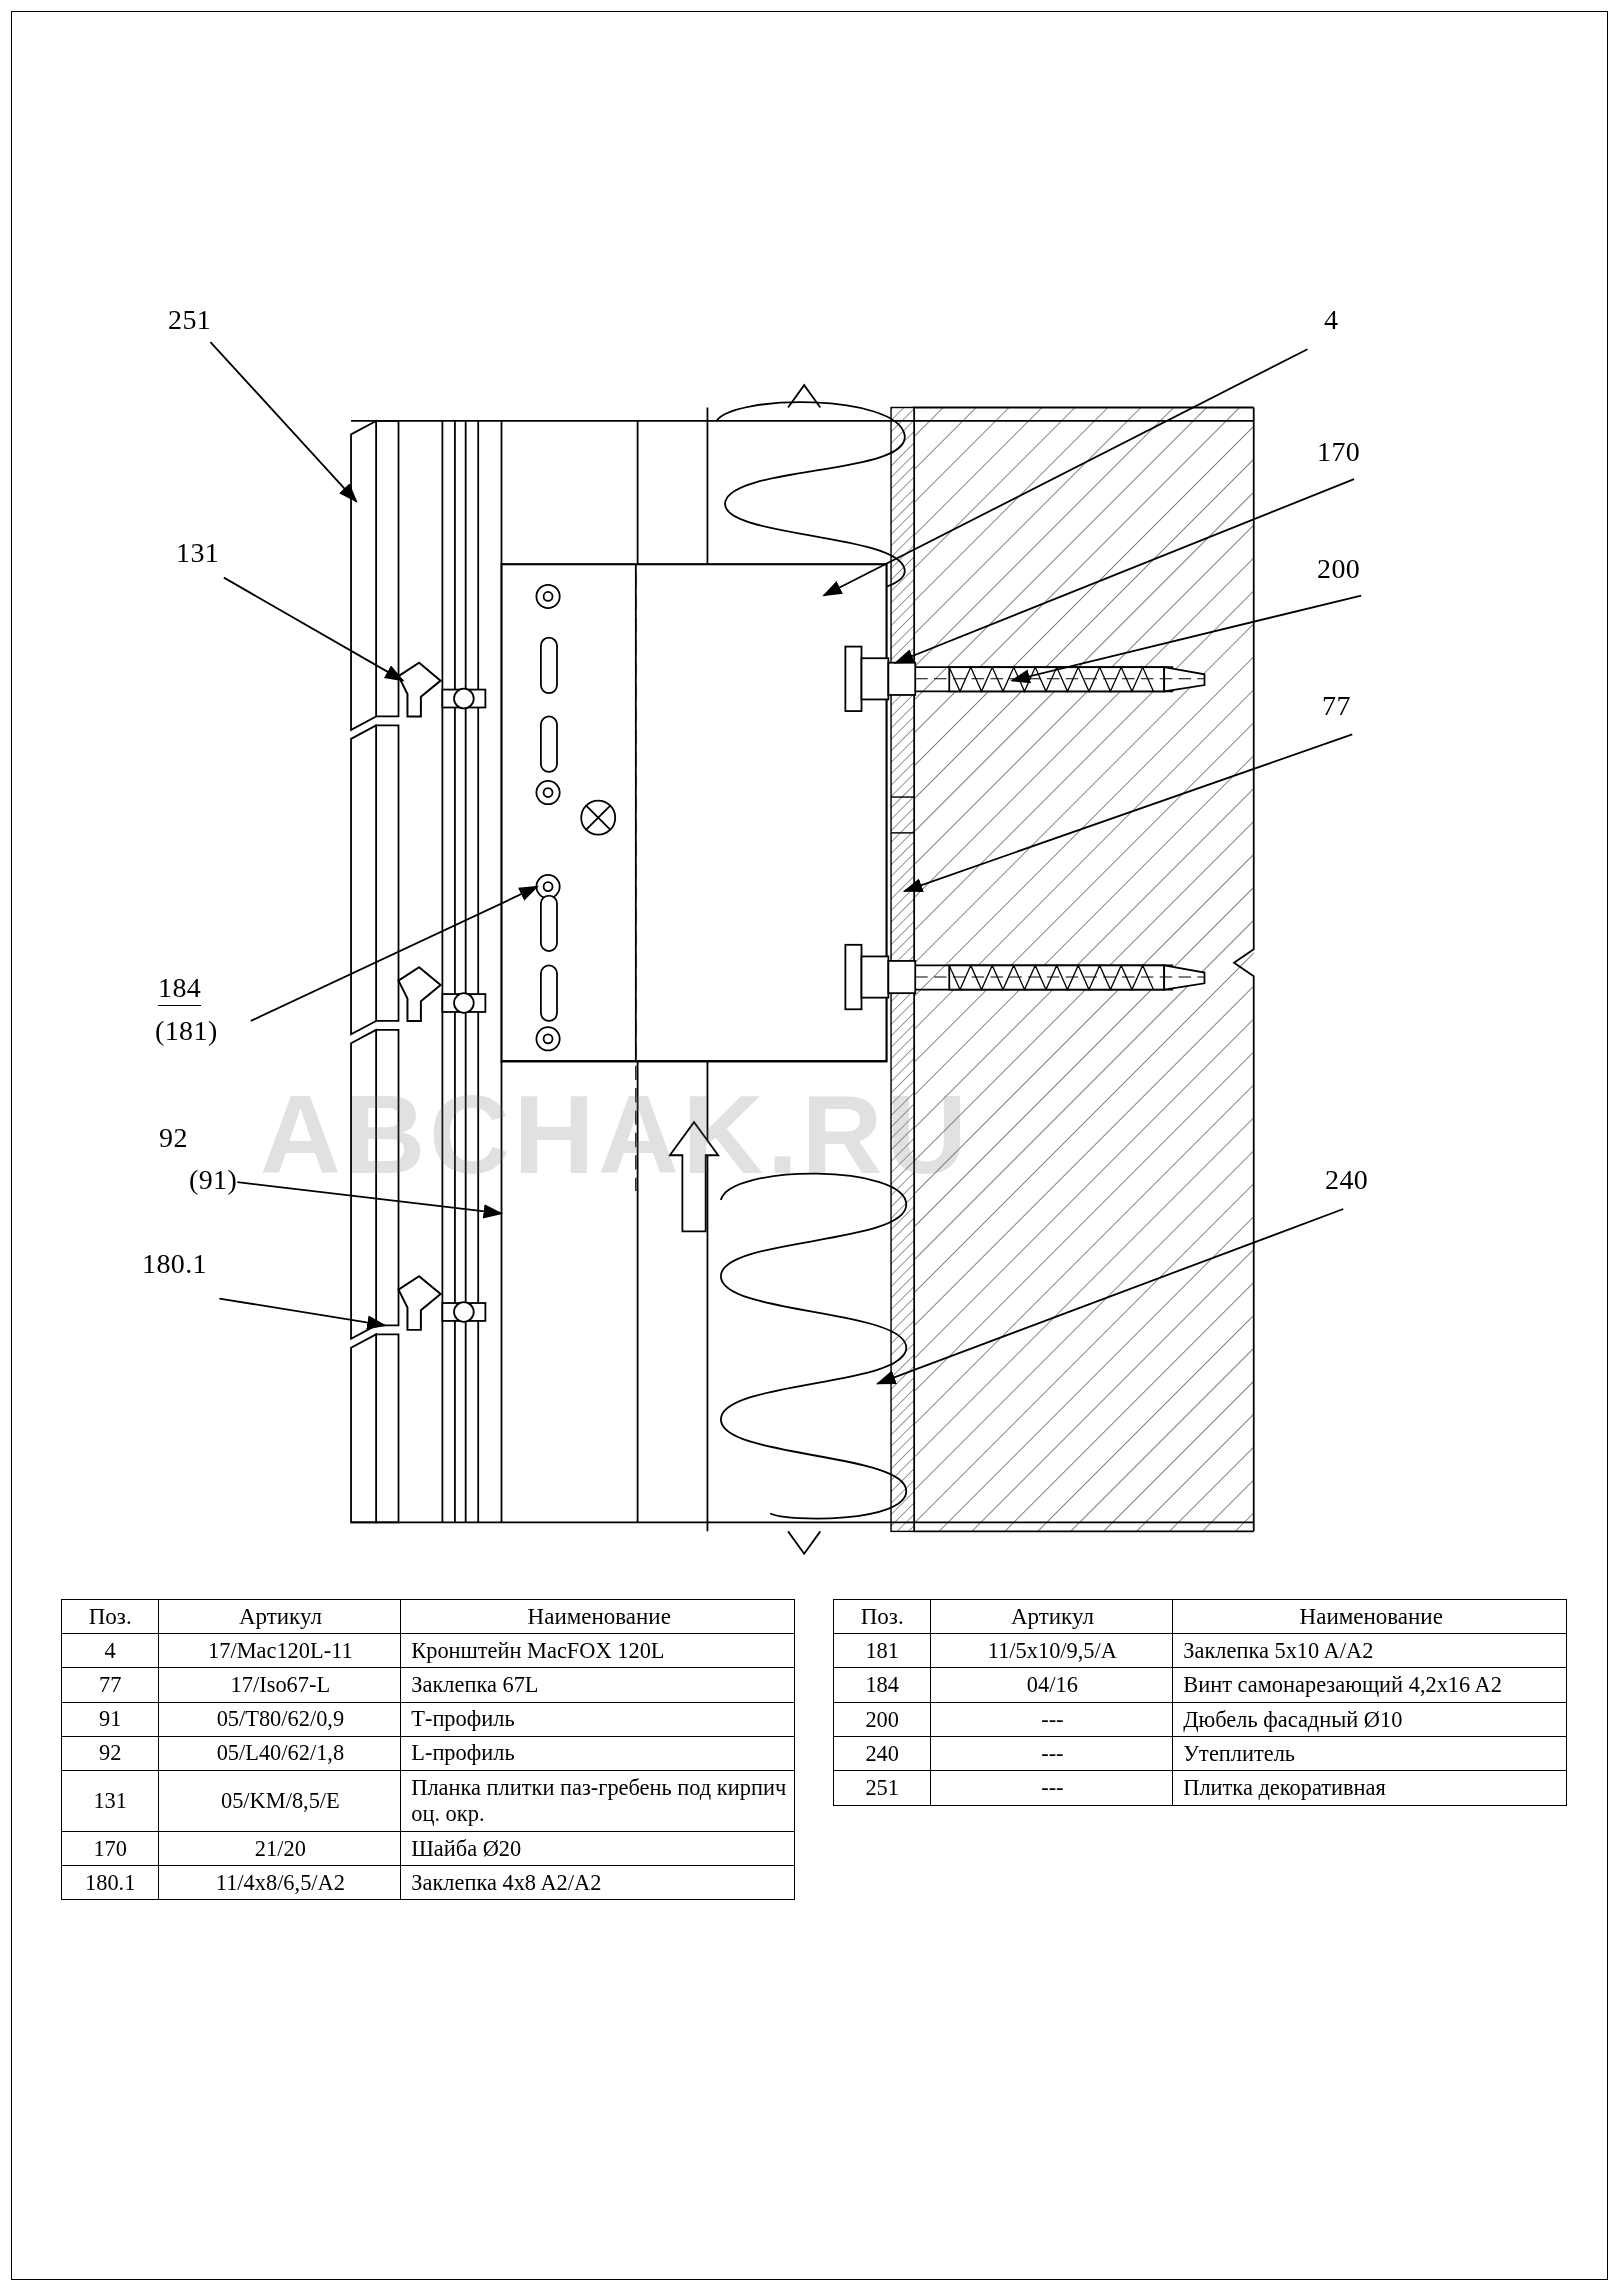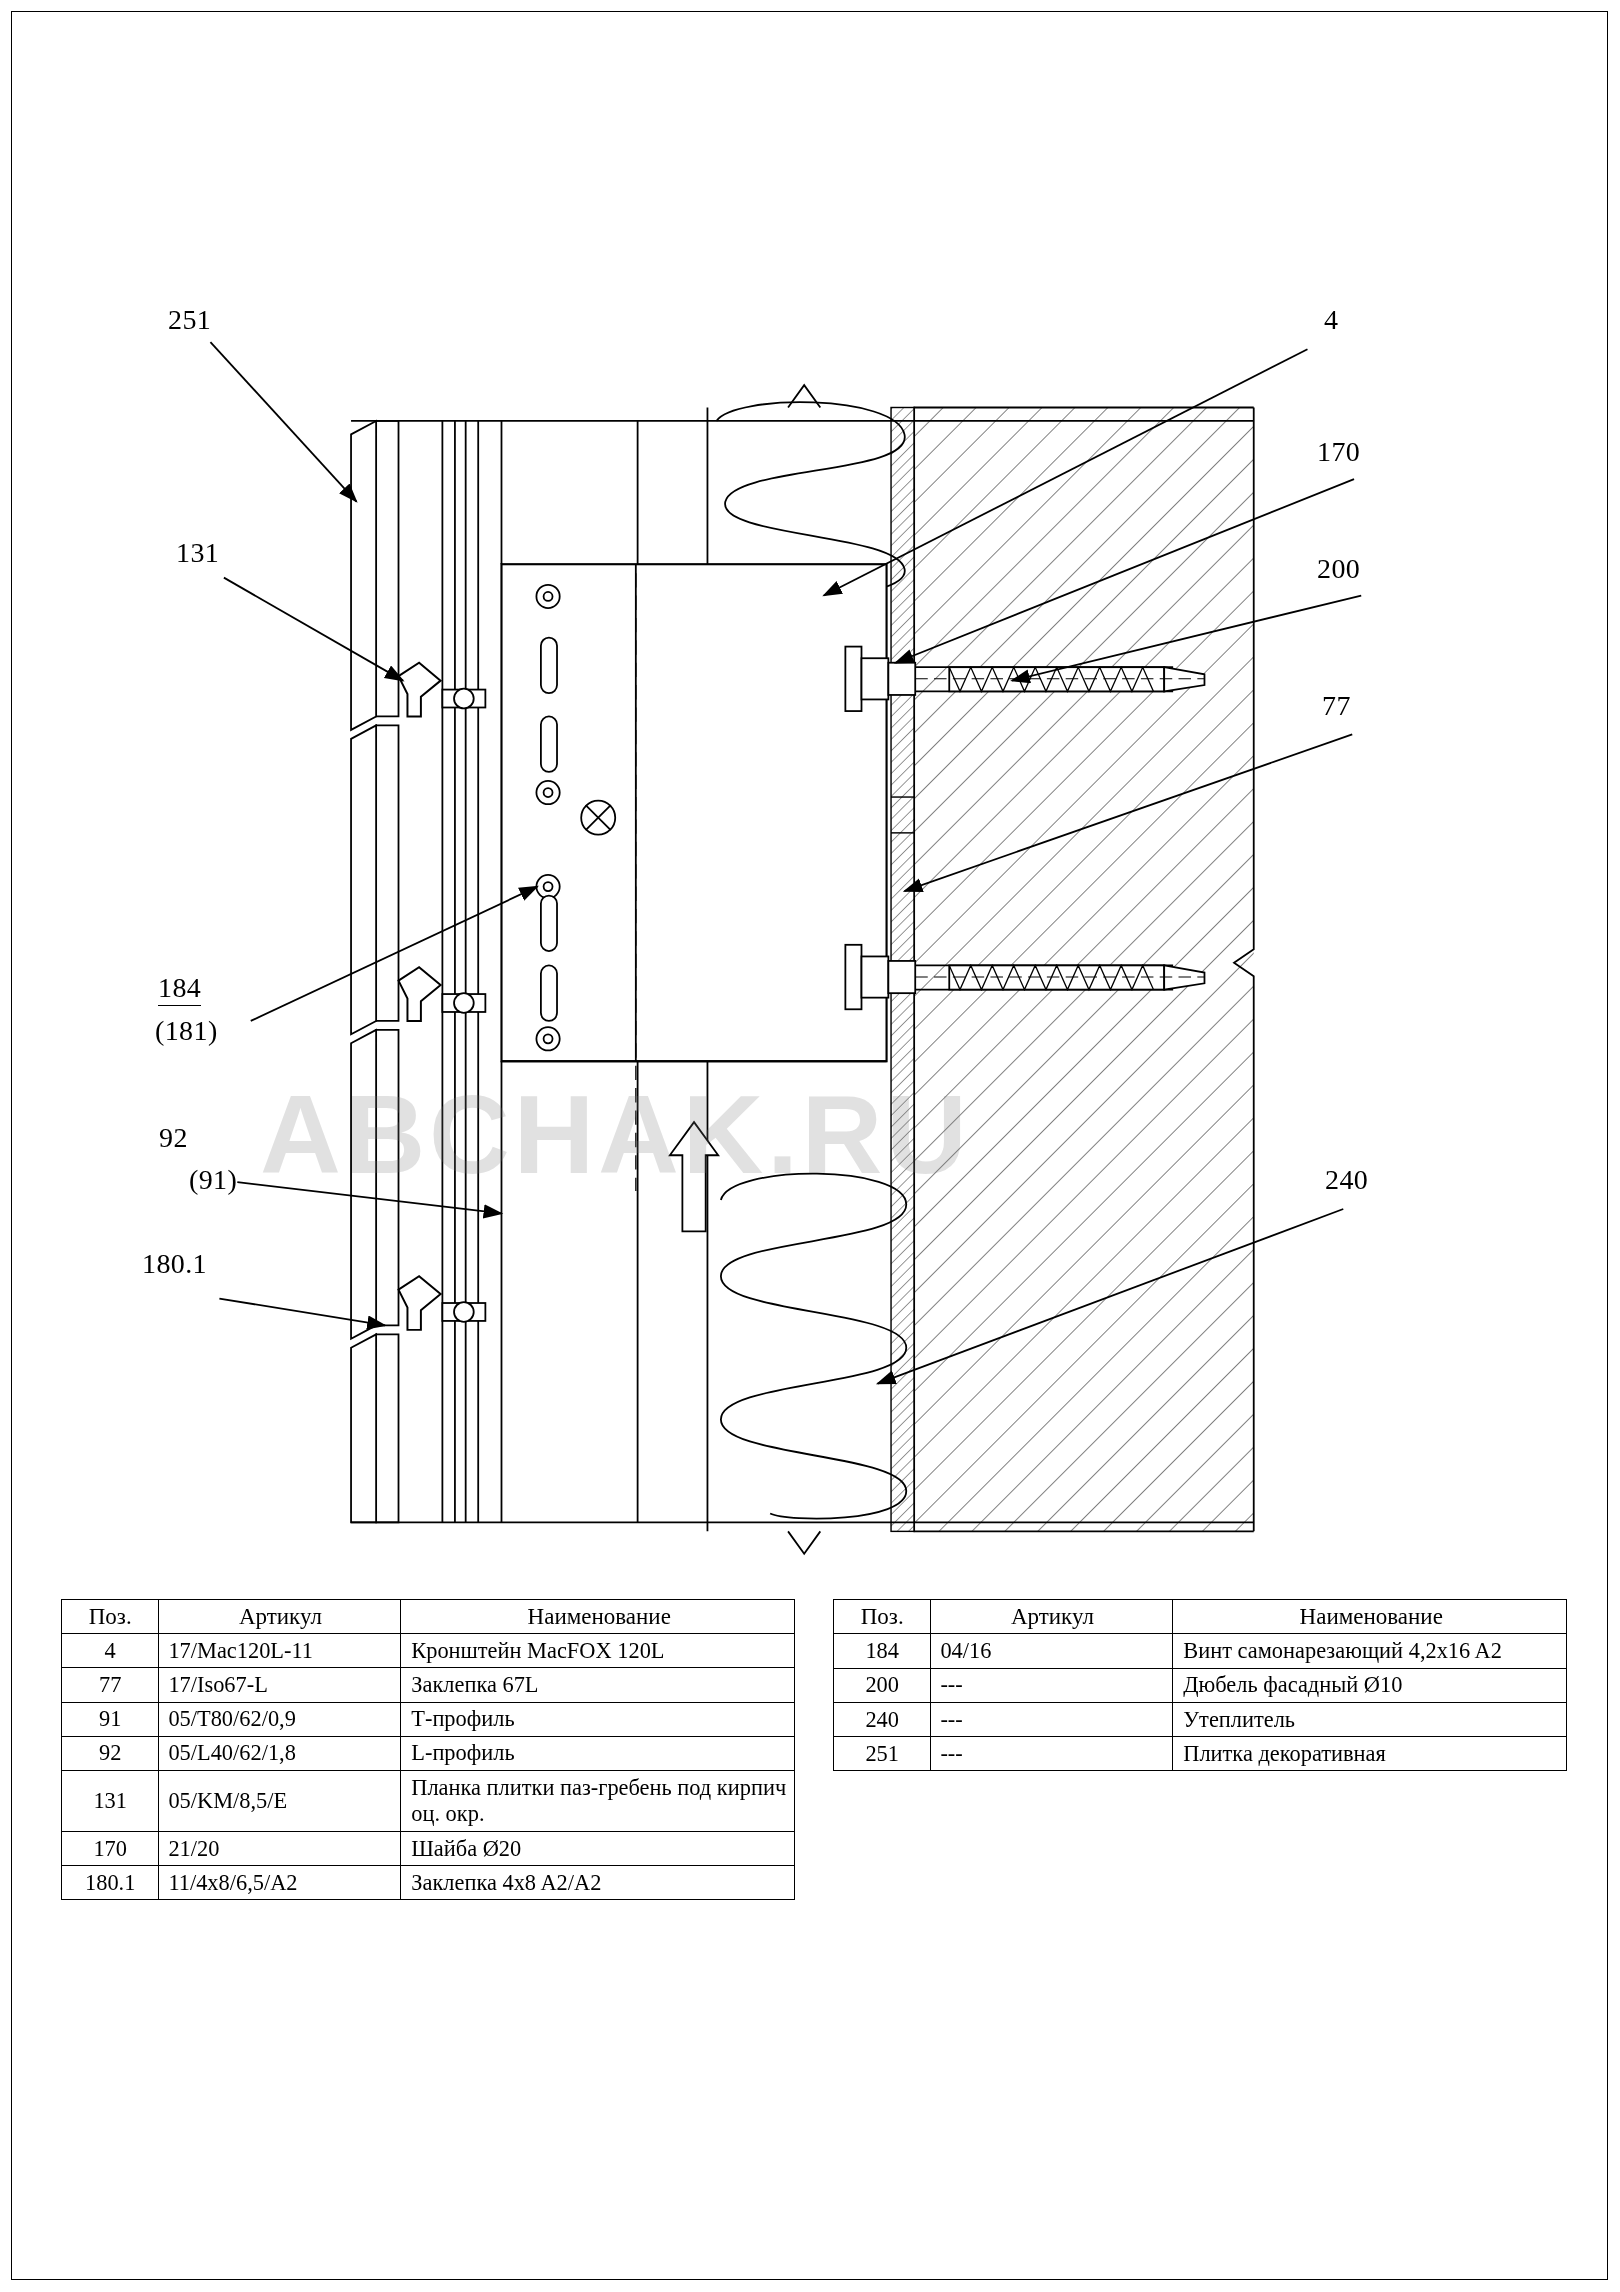--- a/index.html
+++ b/index.html
@@ -72,21 +72,21 @@
   }
   .bom th {
     text-align: center;
     font-size: 23px;
   }
   .bom .c-pos {
     text-align: center;
     width: 82px;
   }
   .bom .c-art {
-    text-align: left;
+    text-align: center;
     padding-left: 9px;
     width: 224px;
   }
   .bom .c-name {
     text-align: left;
     padding-left: 10.7px;
     width: 376px;
     margin-top: 8px;
   }
   #bom-left {
@@ -329,20 +329,25 @@
 <table class="bom" id="bom-right">
   <thead>
     <tr>
       <th class="c-pos">Поз.</th>
       <th class="c-art" style="text-align:center">Артикул</th>
       <th class="c-name" style="text-align:center">Наименование</th>
     </tr>
   </thead>
   <tbody>
     <tr>
+      <td class="c-pos">181</td>
+      <td class="c-art">11/5x10/9,5/A</td>
+      <td class="c-name">Заклепка 5x10 A/A2</td>
+    </tr>
+    <tr>
       <td class="c-pos">184</td>
       <td class="c-art">04/16</td>
       <td class="c-name two-line">Винт самонарезающий 4,2x16 A2</td>
     </tr>
     <tr>
       <td class="c-pos">200</td>
       <td class="c-art">---</td>
       <td class="c-name">Дюбель фасадный Ø10</td>
     </tr>
     <tr>

